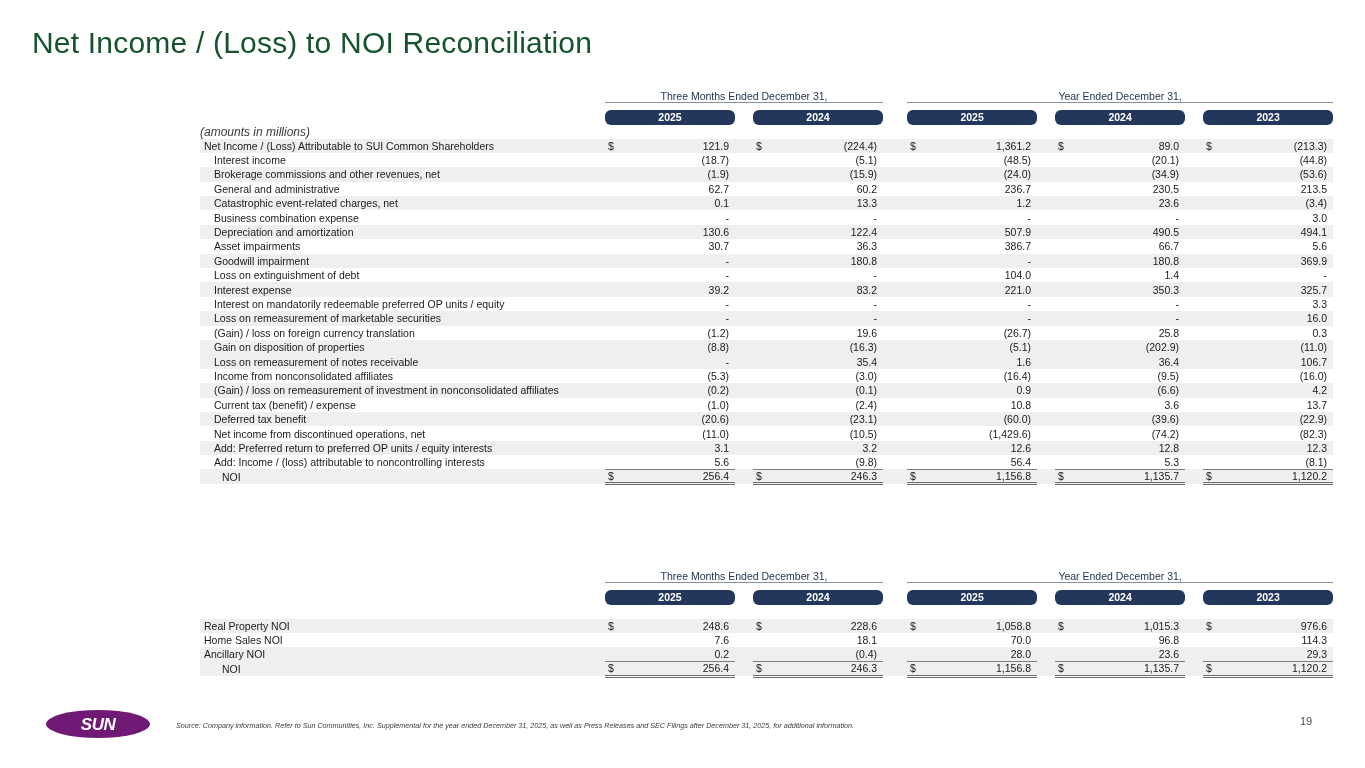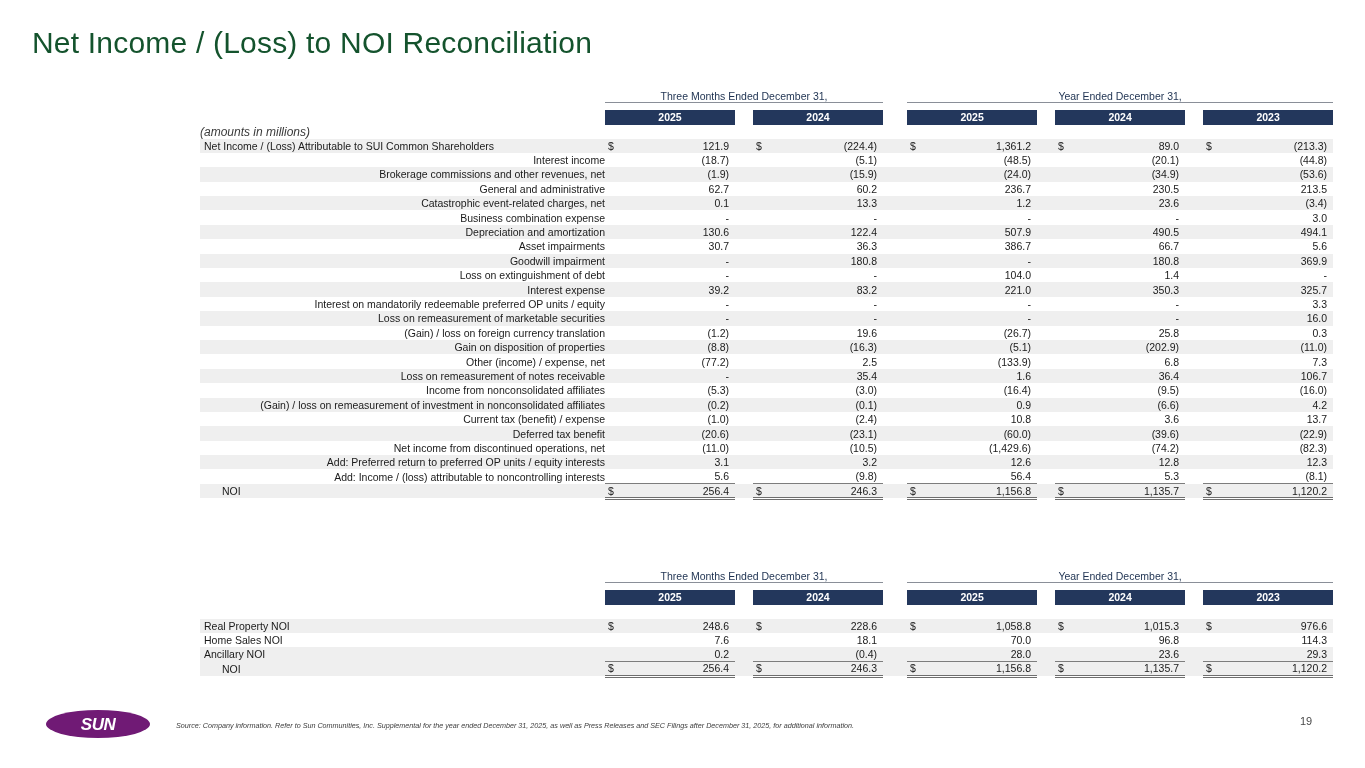--- a/index.html
+++ b/index.html
@@ -50,41 +50,42 @@
   .grouphdr-spacer { border: none; }
 
   .yearband {
     background: #23375c;
     color: #ffffff;
     font-size: 10.5px;
     font-weight: bold;
     text-align: center;
     height: 15px;
     line-height: 15px;
+    border-radius: 6px;
   }
   .bandrow td { padding-top: 7px; }
   .bandcell { padding: 0; }
   .bandcell .yearband { display: block; }
 
   .units {
     font-size: 12px;
     font-style: italic;
     color: #3a3a3a;
     padding-top: 6px;
     padding-bottom: 1px;
   }
 
   tr.drow { height: 14.4px; }
   tr.drow.shade td { background: #efefef; }
   tr.drow td.lbl {
     padding-left: 4px;
     white-space: nowrap;
     font-size: 10.5px;
   }
-  tr.drow td.lbl.ind1 { padding-left: 14px; text-align: right; }
+  tr.drow td.lbl.ind1 { padding-left: 14px; }
   tr.drow td.lbl.ind2 { padding-left: 22px; }
   tr.drow td.num {
     text-align: right;
     padding-right: 6px;
     font-variant-numeric: tabular-nums;
   }
   tr.drow td.cur {
     text-align: left;
     padding-left: 3px;
   }
@@ -436,37 +437,20 @@
           <td></td>
           <td class="cur"></td>
           <td class="num">(5.1)</td>
           <td></td>
           <td class="cur"></td>
           <td class="num">(202.9)</td>
           <td></td>
           <td class="cur"></td>
           <td class="num">(11.0)</td>
         </tr>
-        <tr class="drow">
-          <td class="lbl ind1">Other (income) / expense, net</td>
-          <td class="cur"></td>
-          <td class="num">(77.2)</td>
-          <td></td>
-          <td class="cur"></td>
-          <td class="num">2.5</td>
-          <td></td>
-          <td class="cur"></td>
-          <td class="num">(133.9)</td>
-          <td></td>
-          <td class="cur"></td>
-          <td class="num">6.8</td>
-          <td></td>
-          <td class="cur"></td>
-          <td class="num">7.3</td>
-        </tr>
         <tr class="drow shade">
           <td class="lbl ind1">Loss on remeasurement of notes receivable</td>
           <td class="cur"></td>
           <td class="num">-</td>
           <td></td>
           <td class="cur"></td>
           <td class="num">35.4</td>
           <td></td>
           <td class="cur"></td>
           <td class="num">1.6</td>

